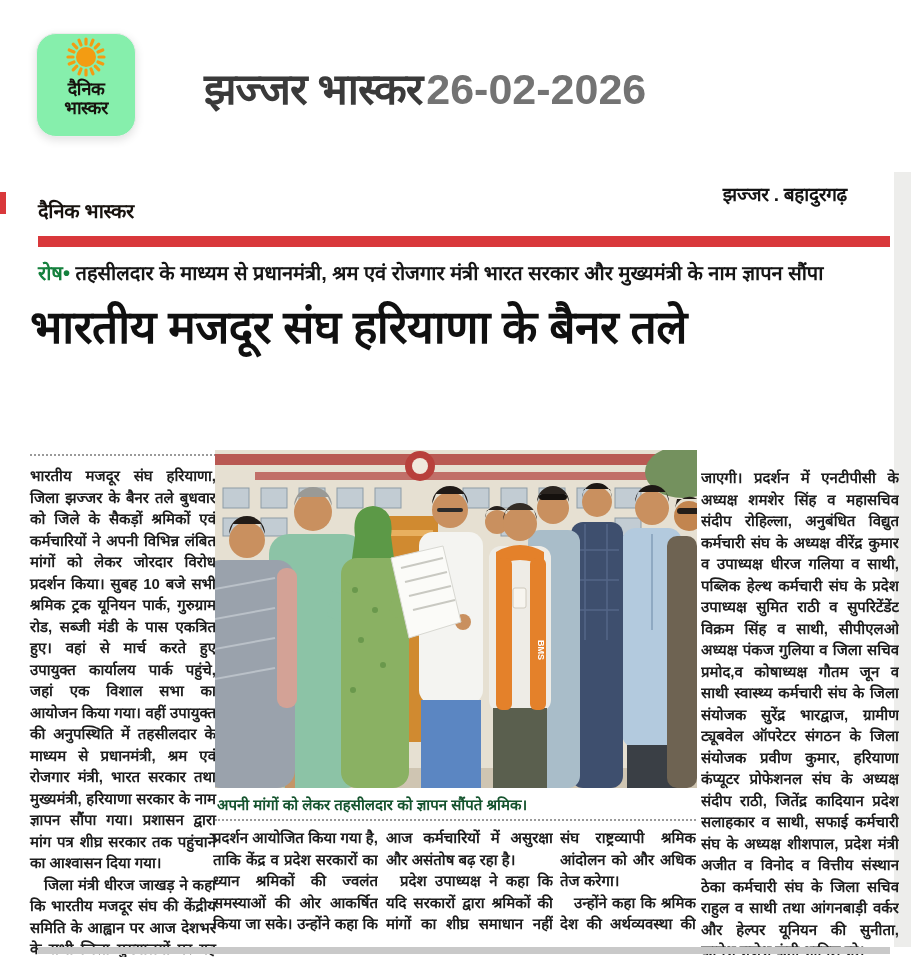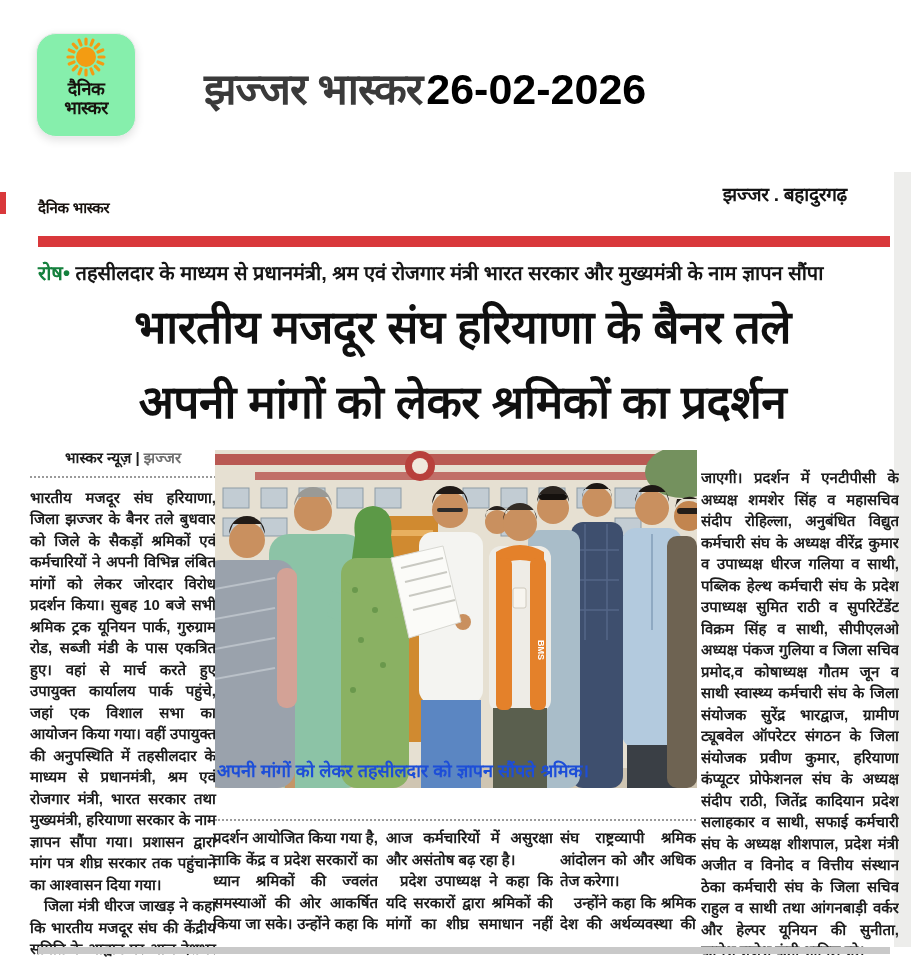--- a/index.html
+++ b/index.html
@@ -6,46 +6,46 @@
   .page{position:relative;width:911px;height:957px;background:#ffffff;overflow:hidden;
         font-family:"Liberation Sans", sans-serif;color:#1c1c1c;}
 
   
   .logo-card{position:absolute;left:36px;top:33px;width:100px;height:104px;background:#86efac;
              border:1px solid #ececec;border-radius:20px;box-shadow:0 3px 10px rgba(0,0,0,.12);
              display:flex;flex-direction:column;align-items:center;justify-content:flex-start;padding-top:0;box-sizing:border-box;}
   .logo-text{font-weight:900;font-size:18px;line-height:19px;color:#17120e;text-align:center;letter-spacing:-.5px;}
   .edition-row{position:absolute;left:193px;top:58px;display:flex;align-items:baseline;gap:4px;white-space:nowrap;margin-left:11px;}
   .edition-title{font-size:43px;font-weight:800;color:#3a3a3a;letter-spacing:-1px;}
-  .edition-date{font-size:43px;font-weight:700;color:#000000;letter-spacing:0;}
-
-  
-  .mast-brand{position:absolute;left:38px;top:197px;font-size:15px;font-weight:900;color:#17120e;letter-spacing:-.3px;}
+  .edition-date{font-size:43px;font-weight:700;color:#737373;letter-spacing:0;}
+
+  
+  .mast-brand{position:absolute;left:38px;top:197px;font-size:20px;font-weight:900;color:#17120e;letter-spacing:-.3px;}
   .mast-region{position:absolute;right:64px;top:181px;font-size:19px;font-weight:900;color:#141414;letter-spacing:-.3px;}
   .red-sliver{position:absolute;left:0;top:192px;width:6px;height:22px;background:#d9383b;}
   .red-bar{position:absolute;left:38px;top:236px;width:852px;height:11px;background:#d9383b;}
   .edge-strip{position:absolute;left:894px;top:172px;width:17px;height:775px;background:#ededeb;}
 
   
   .kicker{position:absolute;left:38px;top:259px;width:860px;font-size:20px;font-weight:800;color:#151515;white-space:nowrap;}
   .kicker .red{color:#15803d;}
   .headline{position:absolute;left:30px;top:290px;width:865px;font-size:46px;font-weight:900;
-            color:#101010;letter-spacing:-.5px;line-height:75px;text-align:center;}
+            color:#101010;letter-spacing:-.5px;line-height:75px;}
 
   
   .byline{width:186px;text-align:center;font-size:15px;font-weight:800;color:#1a1a1a;}
   .byline .loc{color:#6f6f6f;font-weight:700;}
   .byline-rule{width:186px;border-top:2px dotted #9a9a9a;margin-top:7px;}
   .col{position:absolute;text-align:justify;font-size:15px;line-height:21.5px;font-weight:600;color:#1d1d1d;}
   .col p{margin:0;}
   .col p.indent{text-indent:14px;}
 
   
   .photo{position:absolute;left:215px;top:450px;width:482px;height:338px;}
-  .caption{position:absolute;left:217px;top:758px;width:478px;font-size:18px;font-weight:800;color:#1d4ed8;}
+  .caption{position:absolute;left:217px;top:794px;width:478px;font-size:15px;font-weight:800;color:#14532d;}
   .caption-rule{position:absolute;left:215px;top:819px;width:481px;border-top:2px dotted #9a9a9a;}
 
   .bottom-bar{position:absolute;left:38px;top:947px;width:852px;height:7px;background:#c9c9c9;}
 </style>
 </head>
 <body>
 
 <div class="page">
 
   <div class="logo-card">
@@ -87,29 +87,23 @@
   <div class="red-bar"></div>
   <div class="edge-strip"></div>
 
   <div class="kicker">
     <span class="red">रोष</span><span class="red">•</span>
     <span>तहसीलदार के माध्यम से प्रधानमंत्री, श्रम एवं रोजगार मंत्री भारत सरकार और मुख्यमंत्री के नाम ज्ञापन सौंपा</span>
   </div>
 
   <div class="headline">
     <div>भारतीय मजदूर संघ हरियाणा के बैनर तले</div>
-    <div>अपनी मांगों को लेकर श्रमिकों का प्रदर्शन</div>
   </div>
 
   <div class="col" style="left:30px;top:447px;width:186px;">
-    <div class="byline">
-      <span>भास्कर न्यूज़</span>
-      <span>|</span>
-      <span class="loc">झज्जर</span>
-    </div>
     <div class="byline-rule"></div>
     <div style="height:9px;"></div>
     <p>भारतीय मजदूर संघ हरियाणा, जिला झज्जर के बैनर तले बुधवार को जिले के सैकड़ों श्रमिकों एवं कर्मचारियों ने अपनी विभिन्न लंबित मांगों को लेकर जोरदार विरोध प्रदर्शन किया। सुबह 10 बजे सभी श्रमिक ट्रक यूनियन पार्क, गुरुग्राम रोड, सब्जी मंडी के पास एकत्रित हुए। वहां से मार्च करते हुए उपायुक्त कार्यालय पार्क पहुंचे, जहां एक विशाल सभा का आयोजन किया गया। वहीं उपायुक्त की अनुपस्थिति में तहसीलदार के माध्यम से प्रधानमंत्री, श्रम एवं रोजगार मंत्री, भारत सरकार तथा मुख्यमंत्री, हरियाणा सरकार के नाम ज्ञापन सौंपा गया। प्रशासन द्वारा मांग पत्र शीघ्र सरकार तक पहुंचाने का आश्वासन दिया गया।</p>
     <p class="indent">जिला मंत्री धीरज जाखड़ ने कहा कि भारतीय मजदूर संघ की केंद्रीय समिति के आह्वान पर आज देशभर के सभी जिला मुख्यालयों पर यह राष्ट्रव्यापी</p>
   </div>
 
   <svg class="photo" viewBox="0 0 482 338">
 
     <rect x="0" y="0" width="482" height="338" fill="#e6e0d2"></rect>
     <rect x="0" y="4" width="482" height="11" fill="#b44a45" opacity="0.9"></rect>

